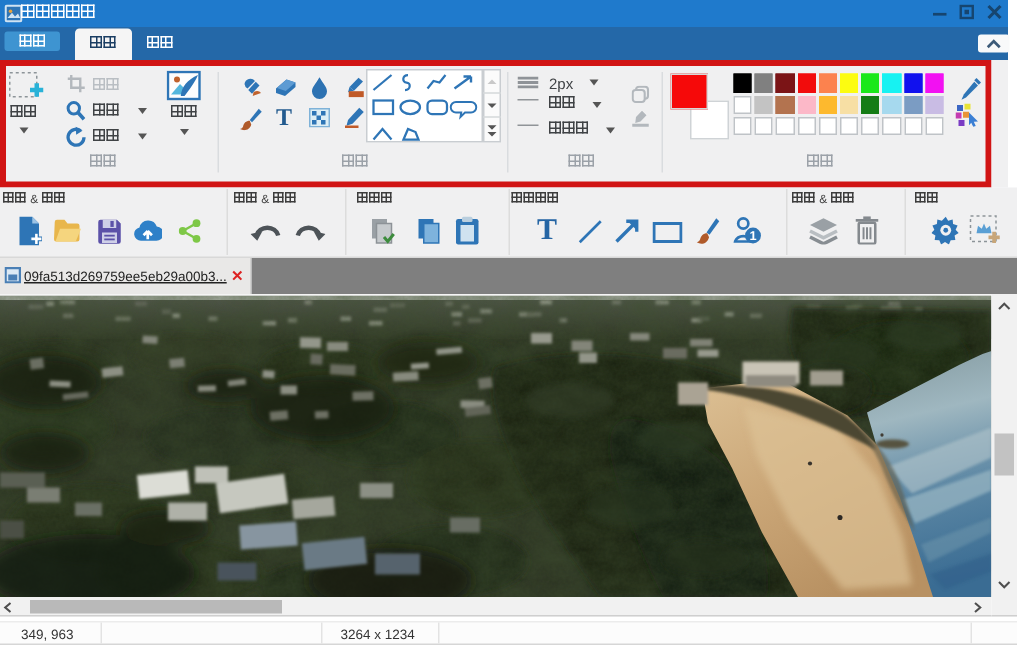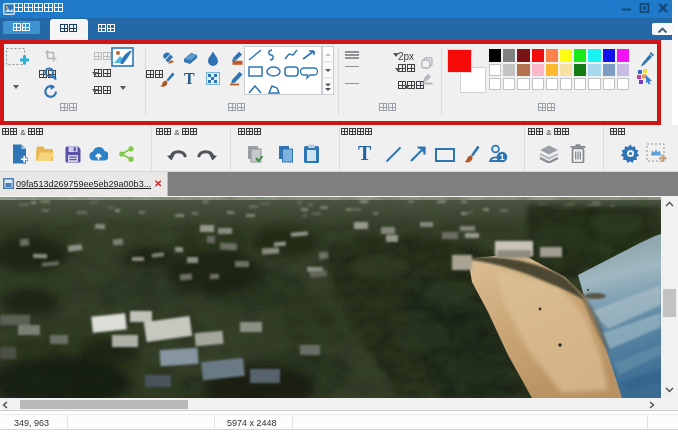--- a/index.html
+++ b/index.html
@@ -21,21 +21,21 @@
 #menubar{left:0;top:18px;width:672px;height:22px;background:#2468a8;}
 #filebtn{left:3px;top:21px;width:37px;height:13px;background:#3e94d1;border-radius:2px;color:#fff;text-align:center;padding-top:2px;}
 #hometab{left:50px;top:19px;width:38px;height:21px;background:#f5f5f5;border-radius:3px 3px 0 0;color:#1b3e63;text-align:center;padding-top:5px;}
 #viewtab{left:88px;top:19px;width:37px;height:21px;color:#fff;text-align:center;padding-top:5px;}
 #collbtn{left:652px;top:23px;width:21px;height:12px;background:#f8f9fa;border-radius:2px;}
 
 #ribbon{left:0;top:40px;width:661px;height:85px;background:#f0f0f1;border:4px solid #d11414;}
 .seplabel{color:#9ba1a8;font-size:9px;}
 .vsep{position:absolute;width:1px;background:#d9dcdf;}
 .dd{position:absolute;width:0;height:0;border-left:3.5px solid transparent;border-right:3.5px solid transparent;border-top:4px solid #555;}
-.btxt{position:absolute;font-size:9px;color:#3f4245;margin-left:32px;}
+.btxt{position:absolute;font-size:9px;color:#3f4245;}
 
 #tb2{left:0;top:125px;width:678px;height:47px;background:#f0f0f1;border-bottom:1px solid #d8d8d8;}
 .tlab{position:absolute;top:128px;font-size:8px;color:#3c3c3c;}
 .tsep{position:absolute;top:126px;height:44px;width:1px;background:#dcdcdc;}
 
 #tabbar{left:0;top:172px;width:678px;height:24px;background:#7f7f7f;}
 #atab{left:0;top:172px;width:168px;height:24px;background:#e9e8e7;border-right:1px solid #bbb;}
 #atab .txt{position:absolute;left:16px;top:7px;font-size:9px;color:#222;letter-spacing:0px;text-decoration:underline;}
 #atab .x{position:absolute;left:154px;top:6px;color:#d22;font-size:10px;font-weight:bold;}
 
@@ -583,17 +583,17 @@
         <path d="M1 1 L4.5 4 L1 7" fill="none" stroke="#4e4e4e" stroke-width="1.4"></path>
       </svg>
  </div>
  <div class="abs" id="corner"></div>
  <div class="abs" id="status">
    <div class="scell" style="left:0;width:68px">
         <span class="abs" style="left:14px;top:3px">349, 963</span>
       </div>
    <div class="scell" style="left:68px;width:147px"></div>
    <div class="scell" style="left:215px;width:78px">
-        <span class="abs" style="left:12px;top:3px">5974 x 2448</span>
+        <span class="abs" style="left:12px;top:3px">3264 x 1234</span>
       </div>
    <div class="scell" style="left:293px;width:355px"></div>
  </div>
 </div>
 
 </body></html>

